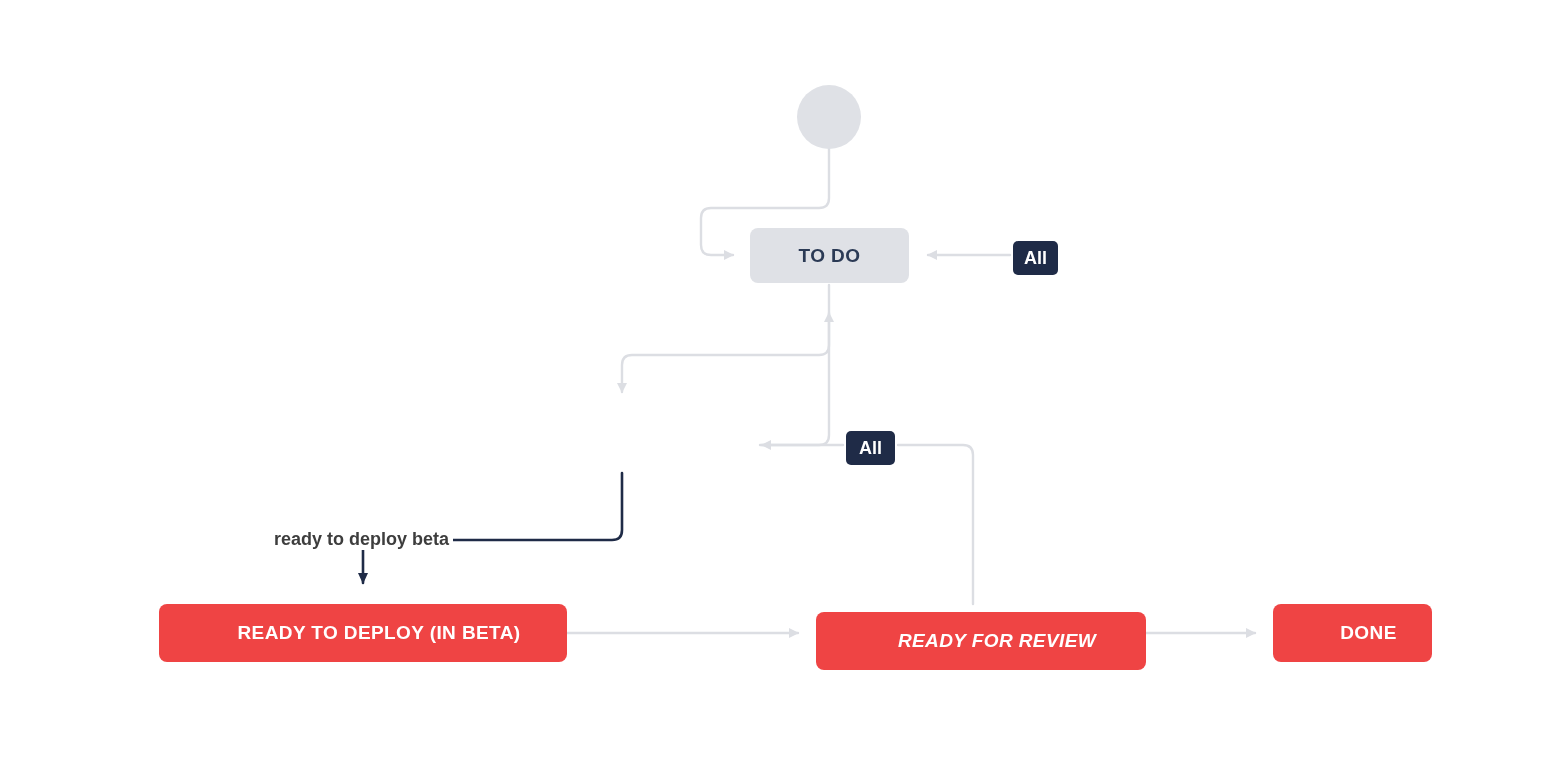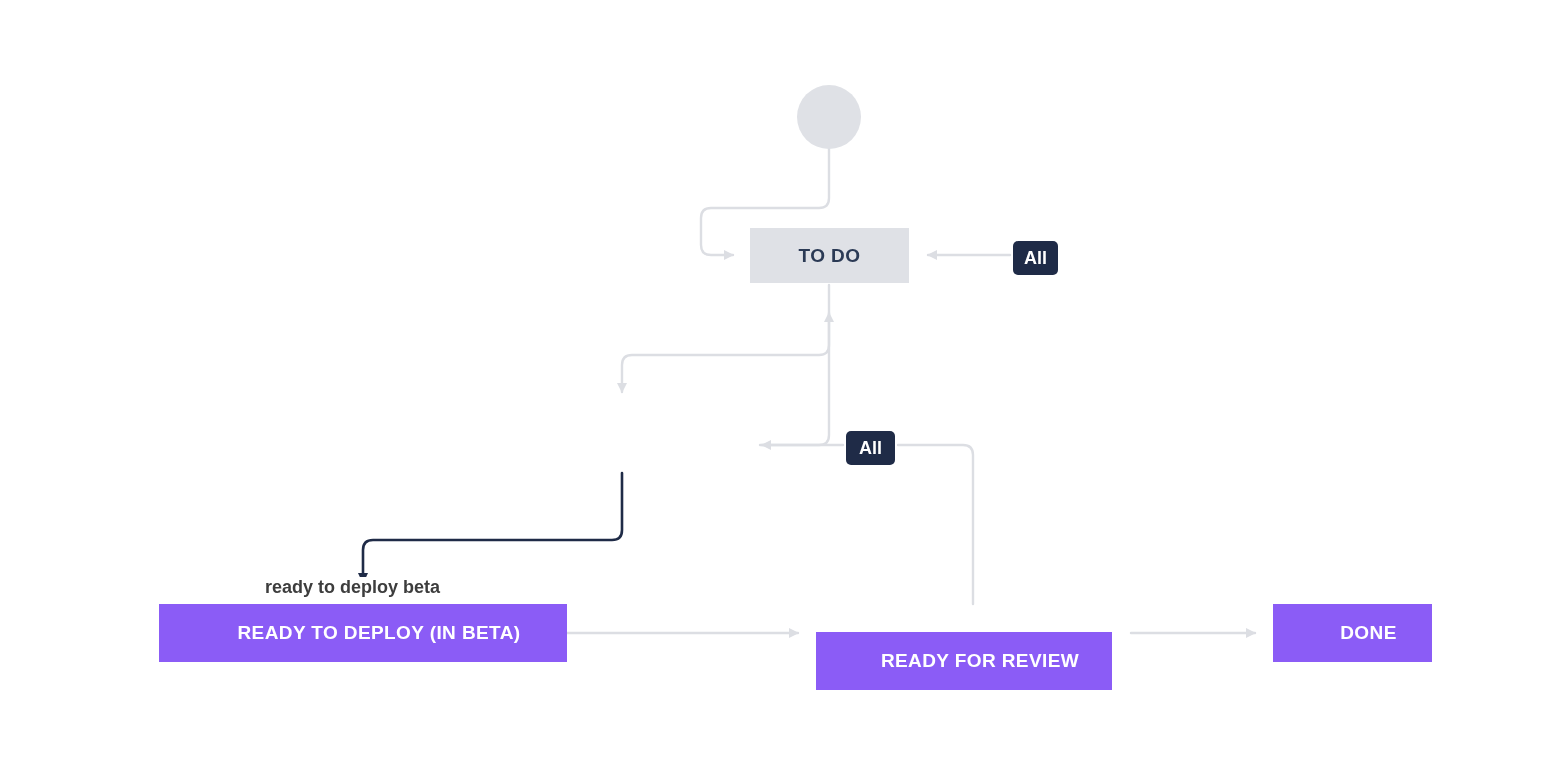--- a/index.html
+++ b/index.html
@@ -25,39 +25,39 @@
     top: 0;
     width: 1552px;
     height: 772px;
   }
   .node {
     position: absolute;
     display: flex;
     align-items: center;
     justify-content: center;
     box-sizing: border-box;
-    border-radius: 0;
+    border-radius: 8px;
     font-weight: bold;
     letter-spacing: 0.4px;
     text-align: center;
     user-select: none;
     white-space: nowrap;
   }
   .node-todo {
     background: #dfe1e6;
     color: #2b3a55;
     font-size: 19px;
   }
   .node-inprogress {
     background: #2251c8;
     color: #ffffff;
     font-size: 19px;
   }
   .node-green {
-    background: #8b5cf6;
+    background: #ef4444;
     color: #ffffff;
     font-size: 19px;
     padding-left: 32px;
   }
   .start-node {
     position: absolute;
     border-radius: 50%;
     background: #dfe1e6;
   }
   .badge {
@@ -132,33 +132,33 @@
 
   <div class="node node-todo" style="left:750px; top:228px; width:159px; height:55px;">
     <span>TO DO</span>
   </div>
 
 
   <div class="node node-green" style="left:159px; top:604px; width:408px; height:58px;">
     <span>READY TO DEPLOY (IN BETA)</span>
   </div>
 
-  <div class="node node-green" style="left:816px; top:632px; width:296px; height:58px;">
+  <div class="node node-green" style="left:816px; top:612px; width:330px; height:58px;font-style:italic;">
     <span>READY FOR REVIEW</span>
   </div>
 
   <div class="node node-green" style="left:1273px; top:604px; width:159px; height:58px;">
     <span>DONE</span>
   </div>
 
   <div class="badge" style="left:1013px; top:241px; height:29px; min-width:45px;">
     <span>All</span>
   </div>
 
   <div class="badge" style="left:846px; top:431px; height:29px; min-width:49px;">
     <span>All</span>
   </div>
 
-  <div class="edge-label" style="left:261px; top:529px;margin-top:48px;">
+  <div class="edge-label" style="left:270px; top:529px;">
     <span>ready to deploy beta</span>
   </div>
 
 </div>
 
 </body></html>

